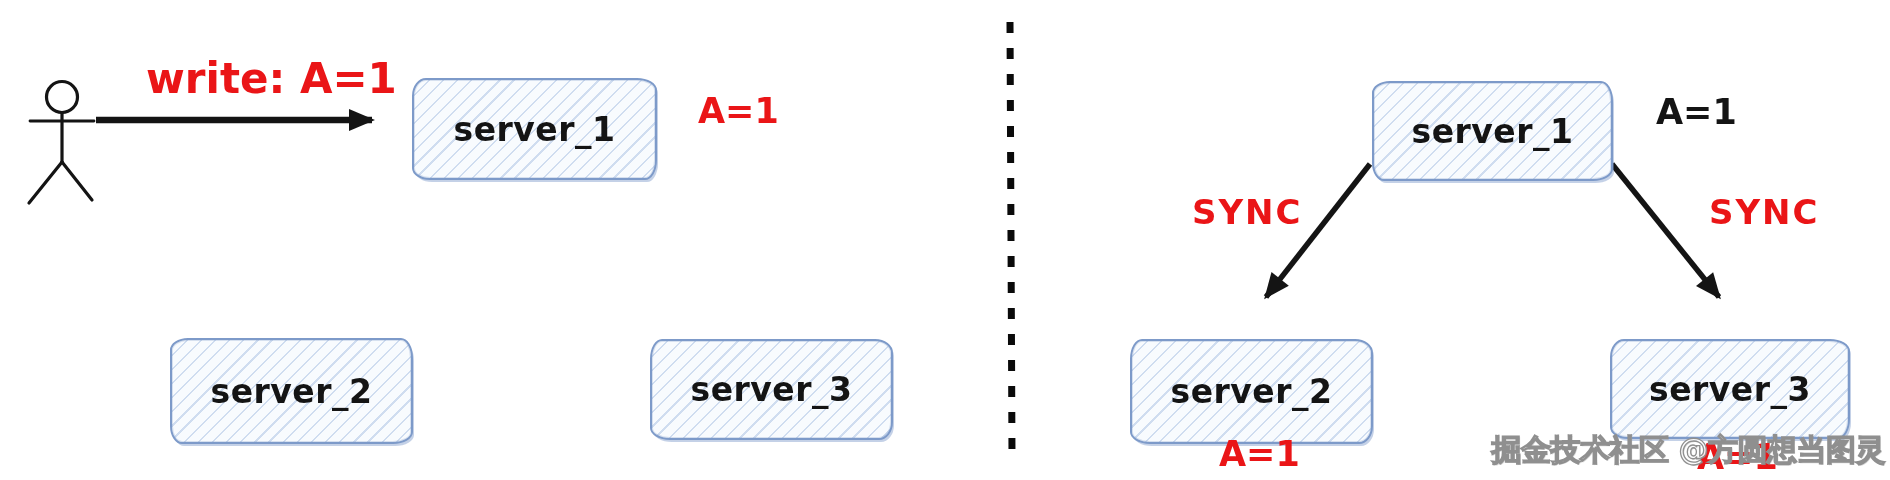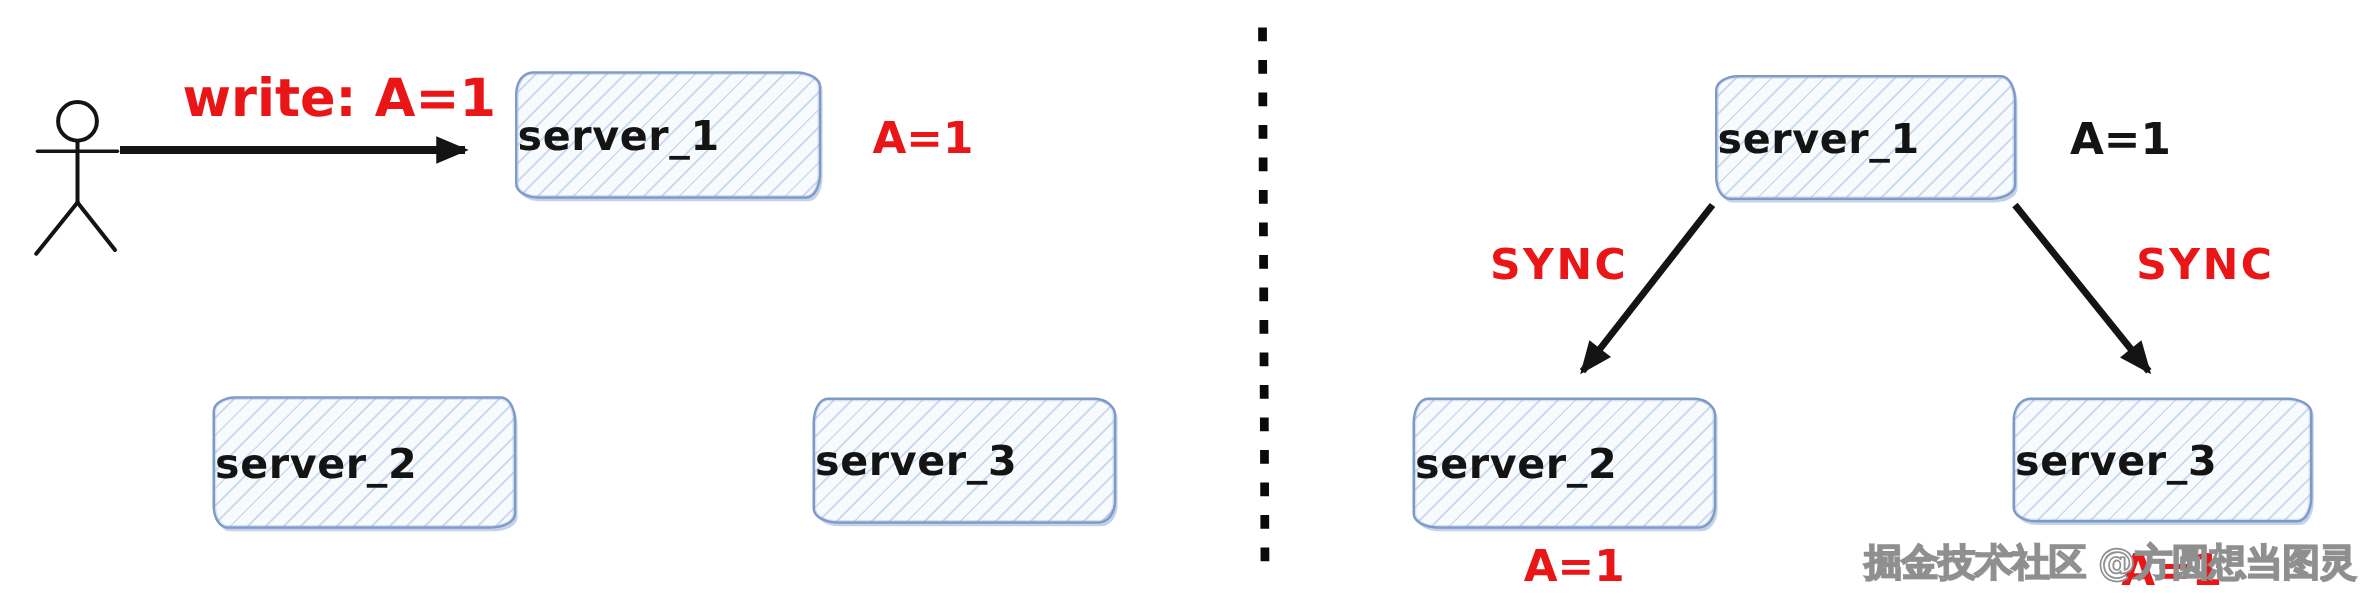--- a/index.html
+++ b/index.html
@@ -30,21 +30,22 @@
     background:
       repeating-linear-gradient(135deg,
         rgba(167,191,226,0.50) 0px, rgba(167,191,226,0.50) 1.6px,
         rgba(0,0,0,0) 1.6px, rgba(0,0,0,0) 10px),
       #f8fbfe;
     box-shadow:
       inset 0 0 0 1px rgba(125,154,201,0.28),
       2px 3px 0 -1px rgba(125,154,201,0.45);
     display: flex;
     align-items: center;
-    justify-content: flex-start;
+    justify-content: center;
+    margin-top: 21px;
   }
   .server-box .server-label {
     font-weight: 700;
     font-size: 33px;
     color: #141414;
     letter-spacing: 0.5px;
   }
   .rad-a { border-radius: 14px 20px 12px 18px / 18px 12px 20px 12px; }
   .rad-b { border-radius: 18px 12px 20px 12px / 12px 20px 12px 18px; }
   .rad-c { border-radius: 12px 18px 14px 20px / 20px 14px 18px 12px; }

